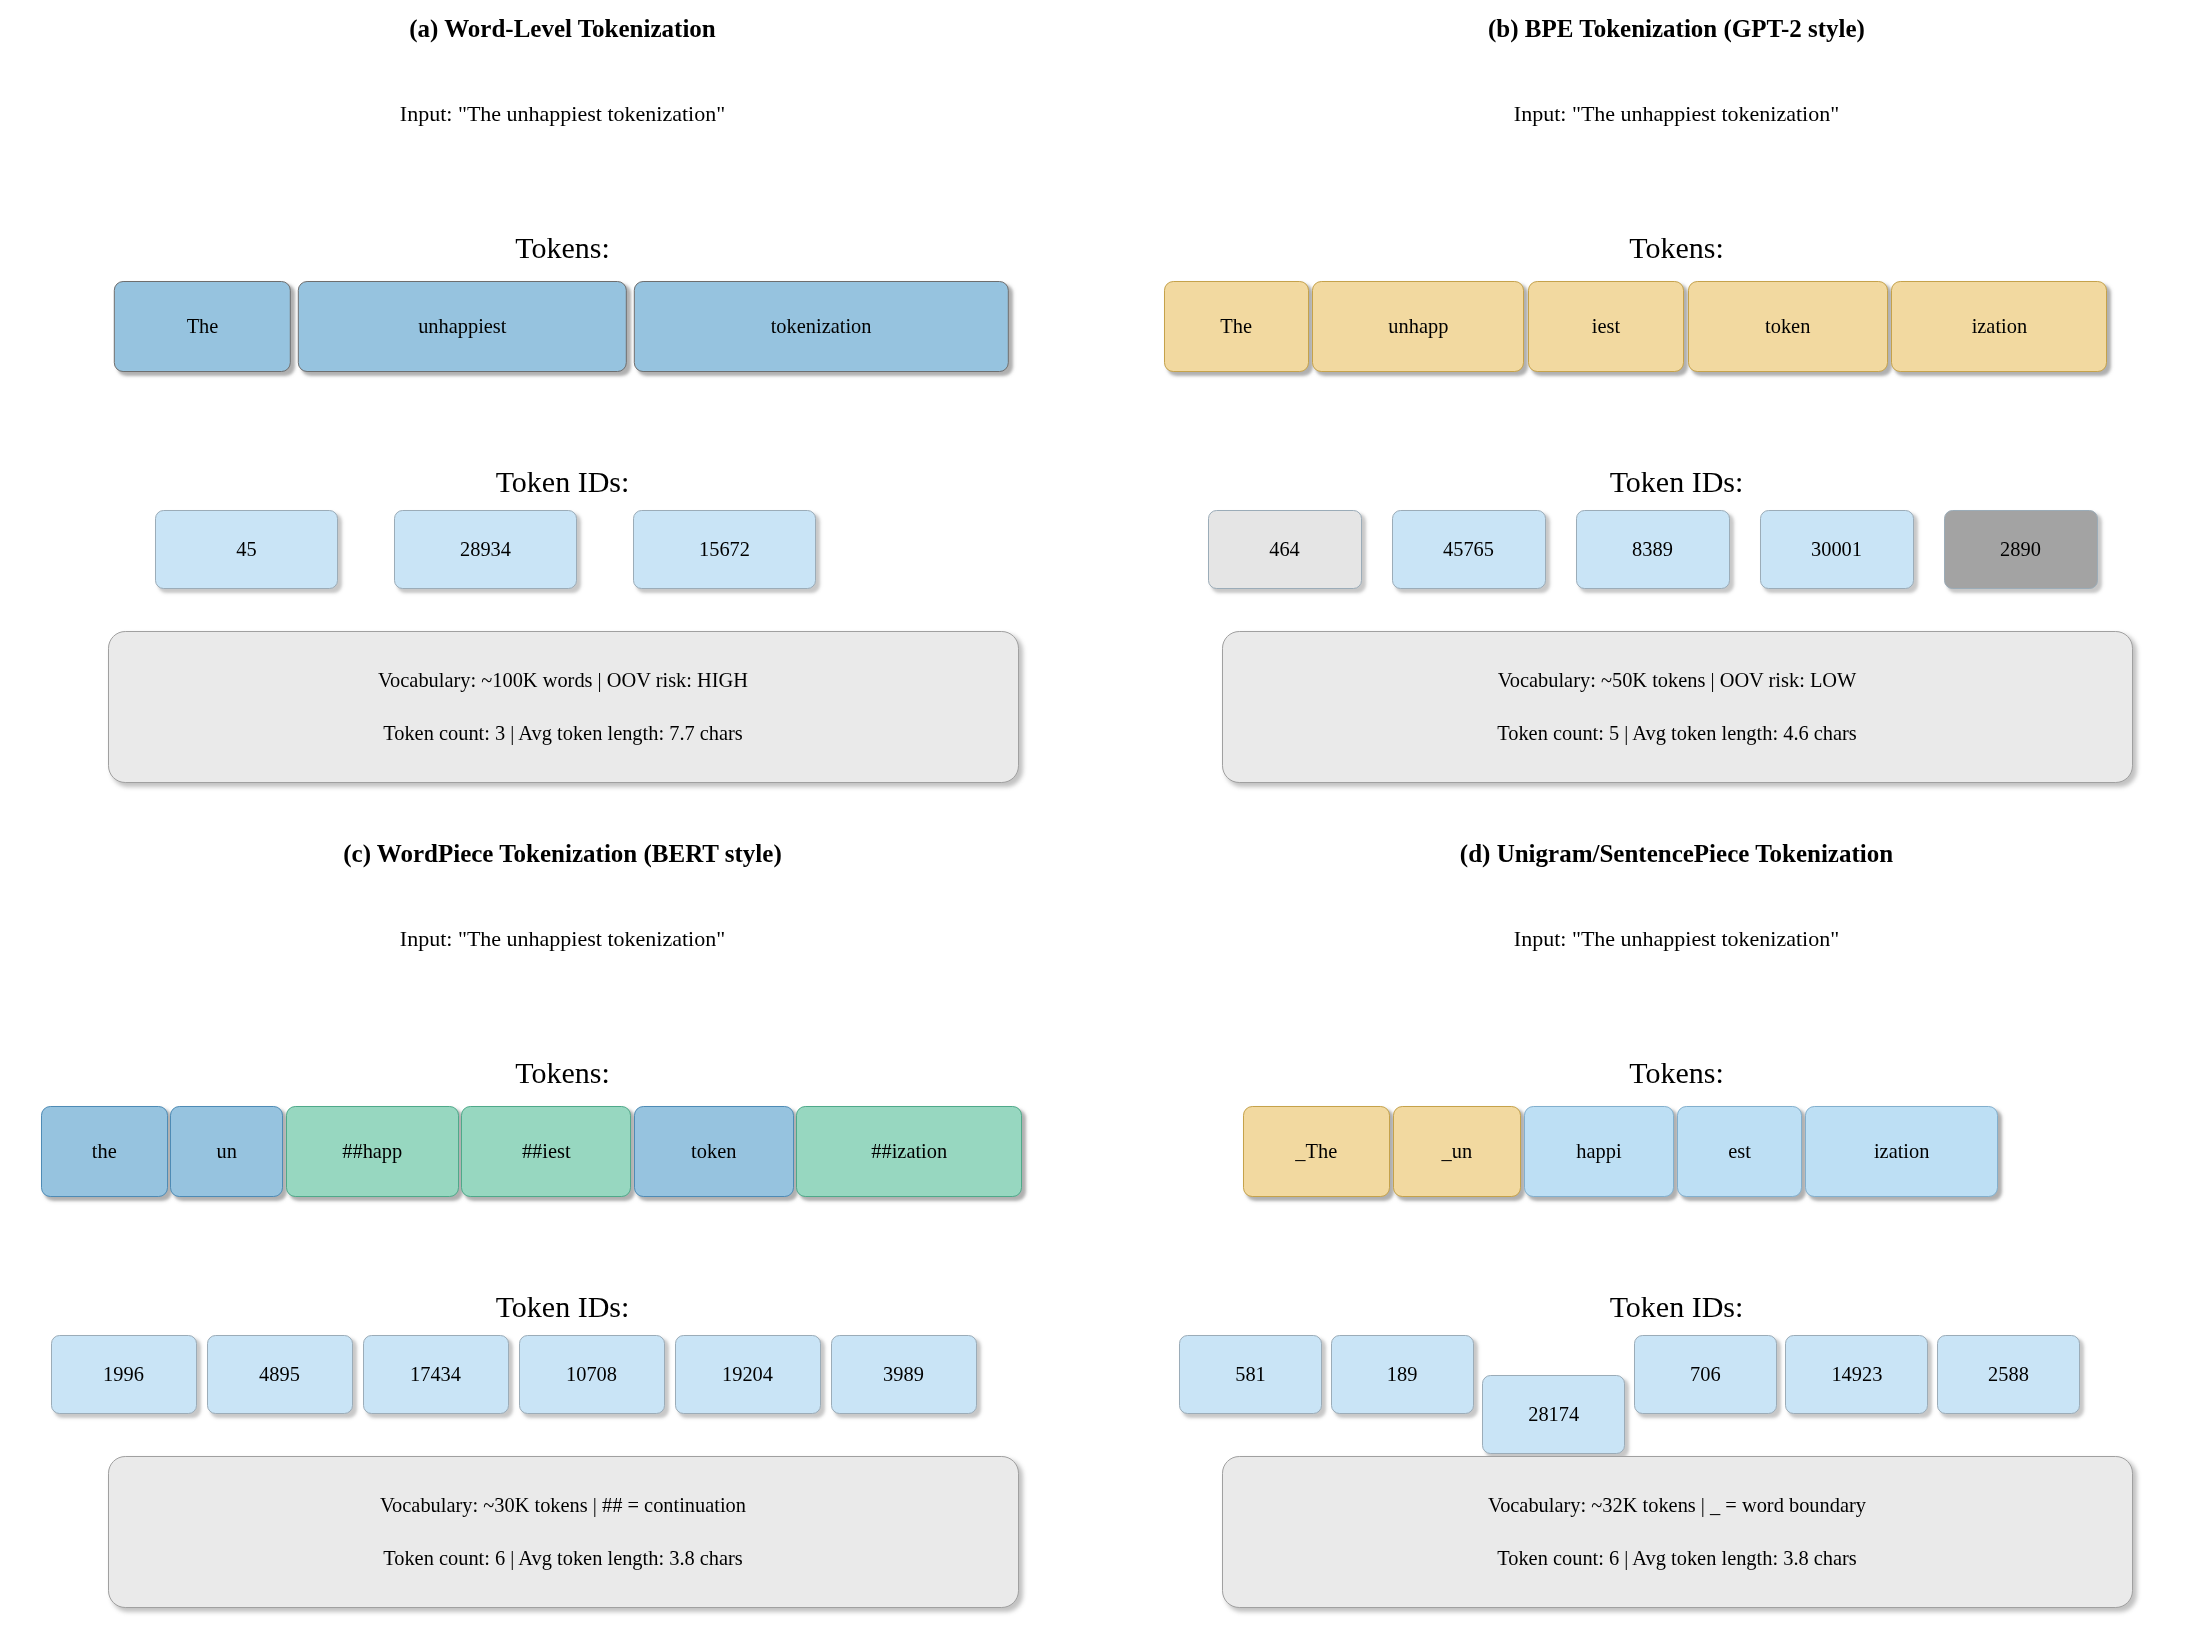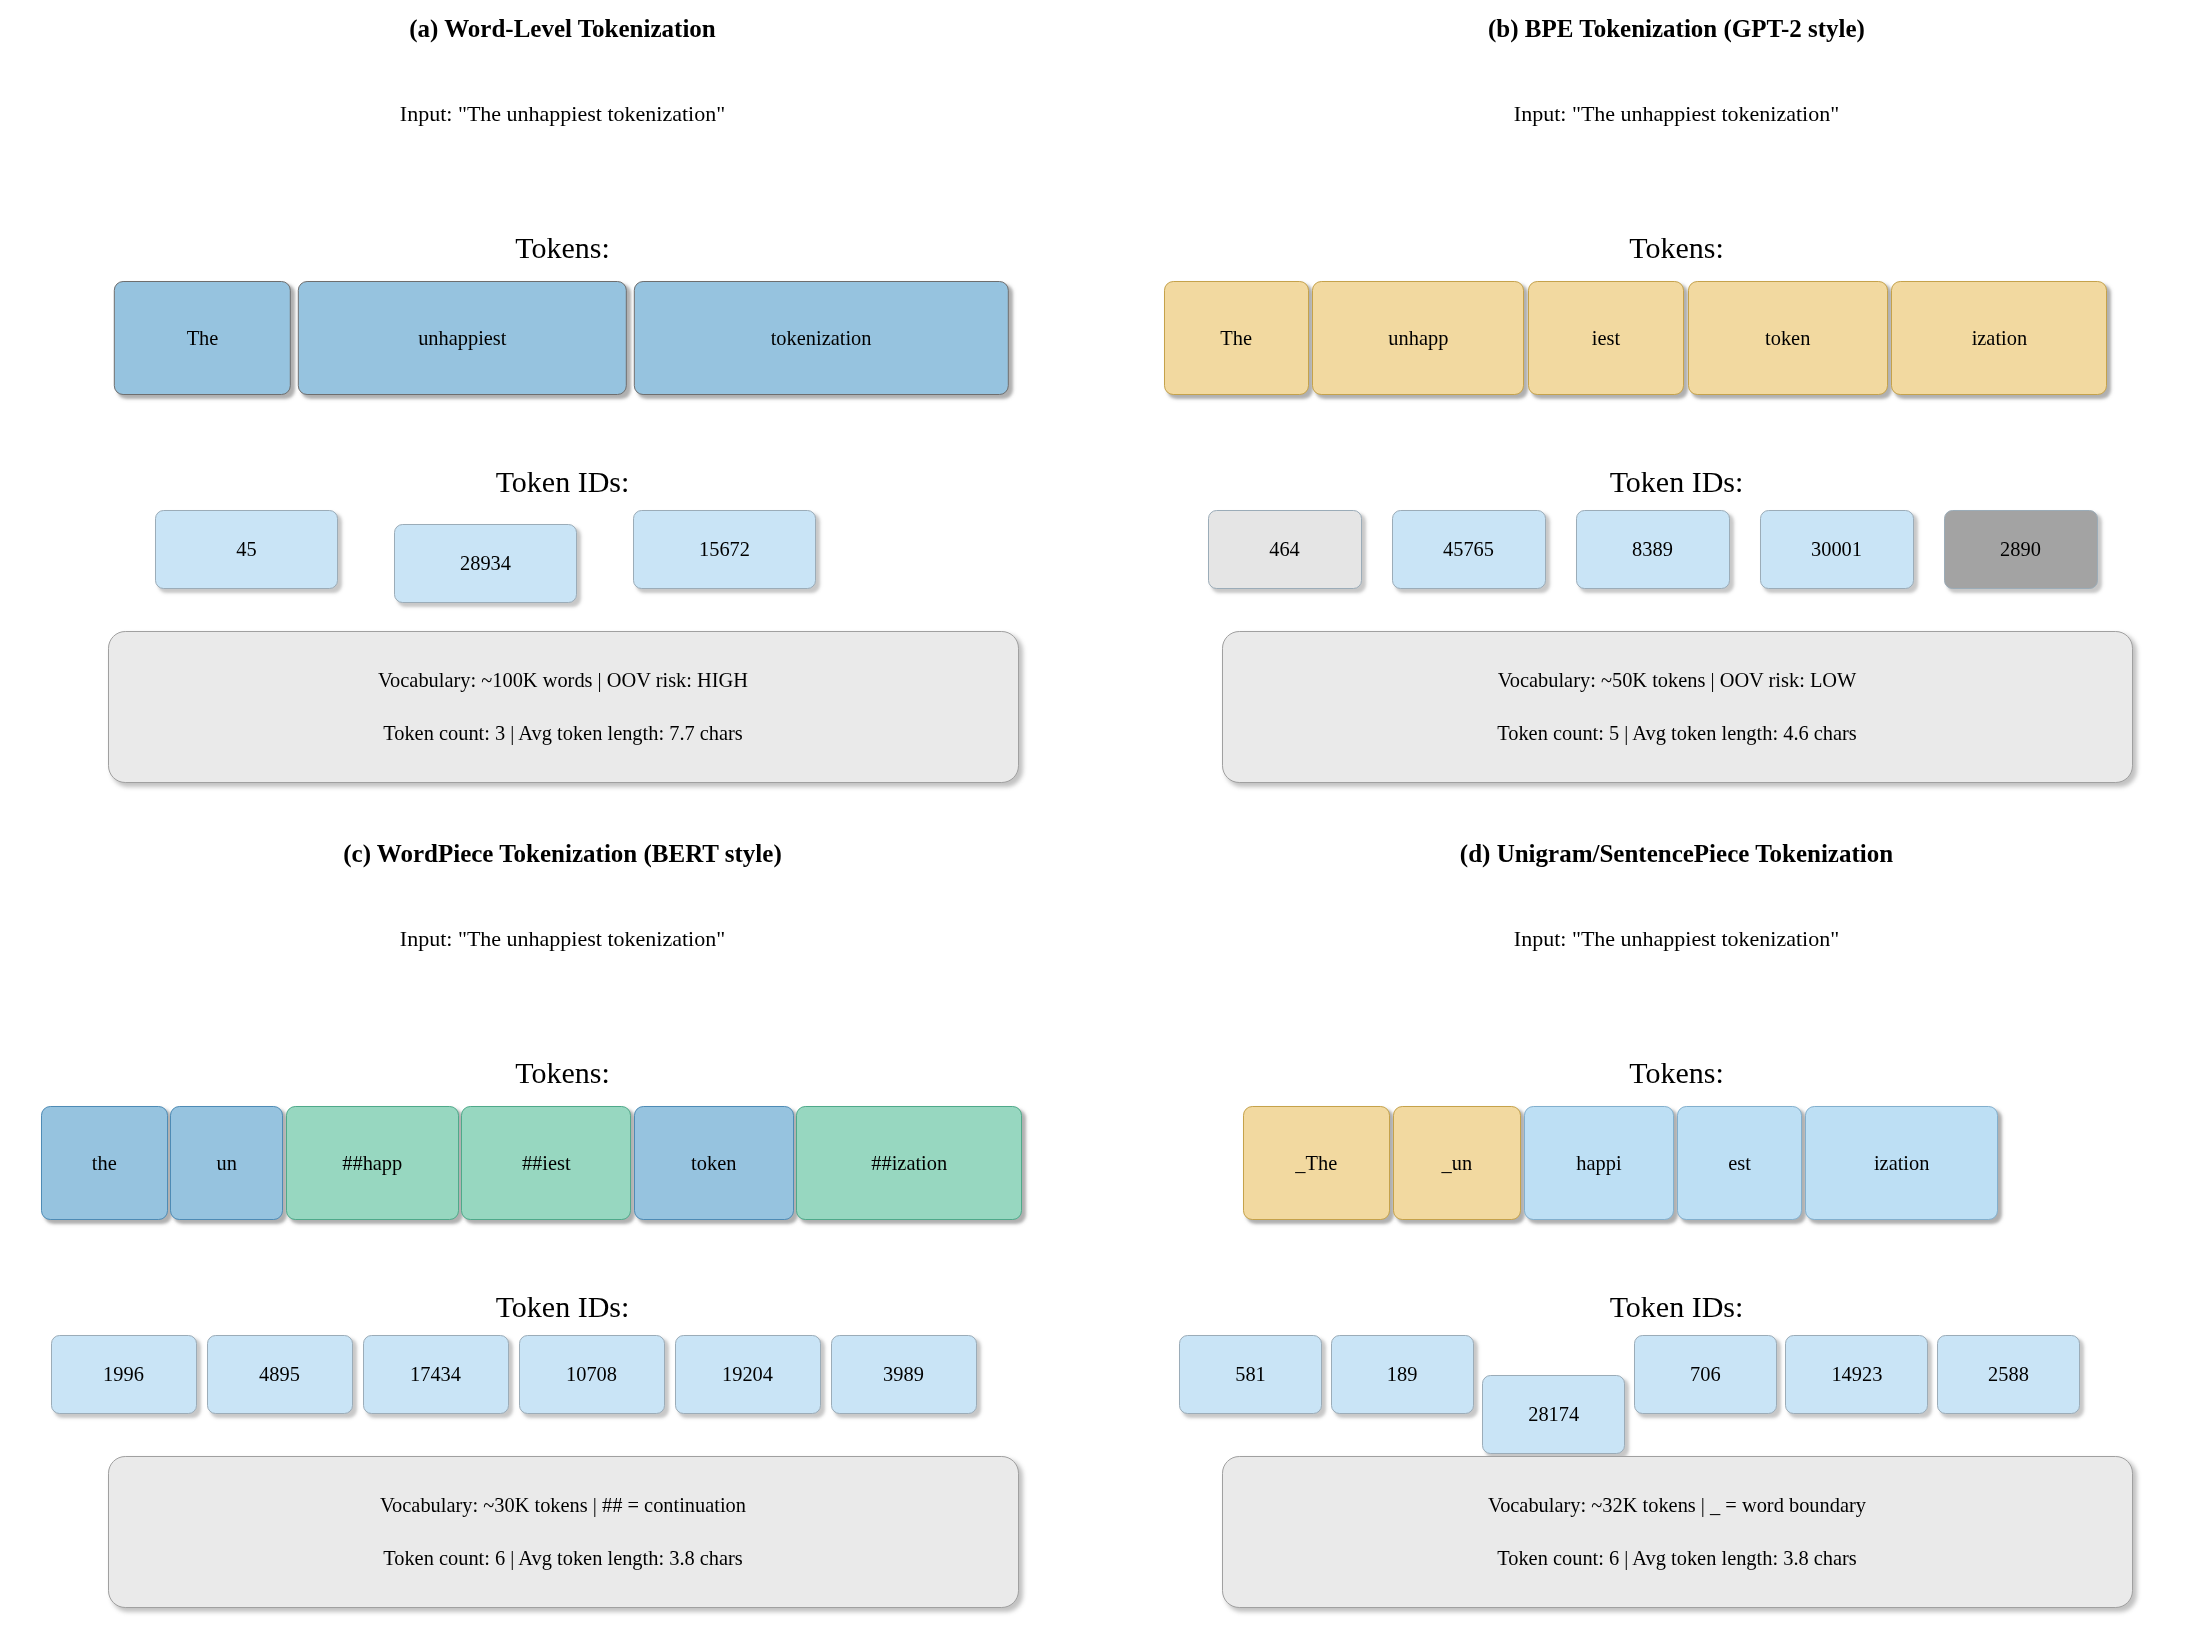--- a/index.html
+++ b/index.html
@@ -30,21 +30,21 @@
     font-size:30px;font-weight:normal;
   }
   .tokens-label{top:231px;}
   .ids-label{top:465px;}
 
   .token-row{
     position:absolute;top:281px;left:0;width:100%;height:91px;
     display:flex;justify-content:center;align-items:stretch;
   }
   .token-box{
-    height:114px;box-sizing:border-box;
+    height:91px;box-sizing:border-box;
     border:1.9px solid #666;border-radius:9.3px;
     display:flex;align-items:center;justify-content:center;
     font-size:20.4px;
     box-shadow:3.7px 3.7px 3.1px rgba(110,110,110,0.55);
   }
   .id-row{
     position:absolute;top:510px;left:0;width:100%;height:79px;
     display:flex;justify-content:center;align-items:stretch;
   }
   .id-box{
@@ -89,21 +89,21 @@
     <div class="panel-input">Input: "The unhappiest tokenization"</div>
     <div class="tokens-label">Tokens:</div>
     <div class="token-row">
         <div class="token-box" style="width: 177px; background: rgb(150, 195, 223); border-color: rgb(110, 110, 110);">The</div>
         <div class="token-box" style="width: 329px; background: rgb(150, 195, 223); border-color: rgb(110, 110, 110);">unhappiest</div>
         <div class="token-box" style="width: 375px; background: rgb(150, 195, 223); border-color: rgb(110, 110, 110);">tokenization</div>
       </div>
     <div class="ids-label">Token IDs:</div>
     <div class="id-row">
         <div class="id-box" style="background: rgb(201, 228, 246); border-color: rgb(155, 172, 184);">45</div>
-        <div class="id-box" style="background: rgb(201, 228, 246); border-color: rgb(155, 172, 184); margin-top: 14px;">28934</div>
+        <div class="id-box" style="background: rgb(201, 228, 246); border-color: rgb(155, 172, 184);">28934</div>
         <div class="id-box" style="background: rgb(201, 228, 246); border-color: rgb(155, 172, 184);">15672</div>
       </div>
     <div class="info-box" style="background: rgb(234, 234, 234); border-color: rgb(160, 160, 160);">
       <div class="info-line">Vocabulary: ~100K words | OOV risk: HIGH</div>
       <div class="info-line">Token count: 3 | Avg token length: 7.7 chars</div>
     </div>
   </div>
     <div class="panel panel-b">
     <div class="panel-title">(b) BPE Tokenization (GPT-2 style)</div>
     <div class="panel-input">Input: "The unhappiest tokenization"</div>

